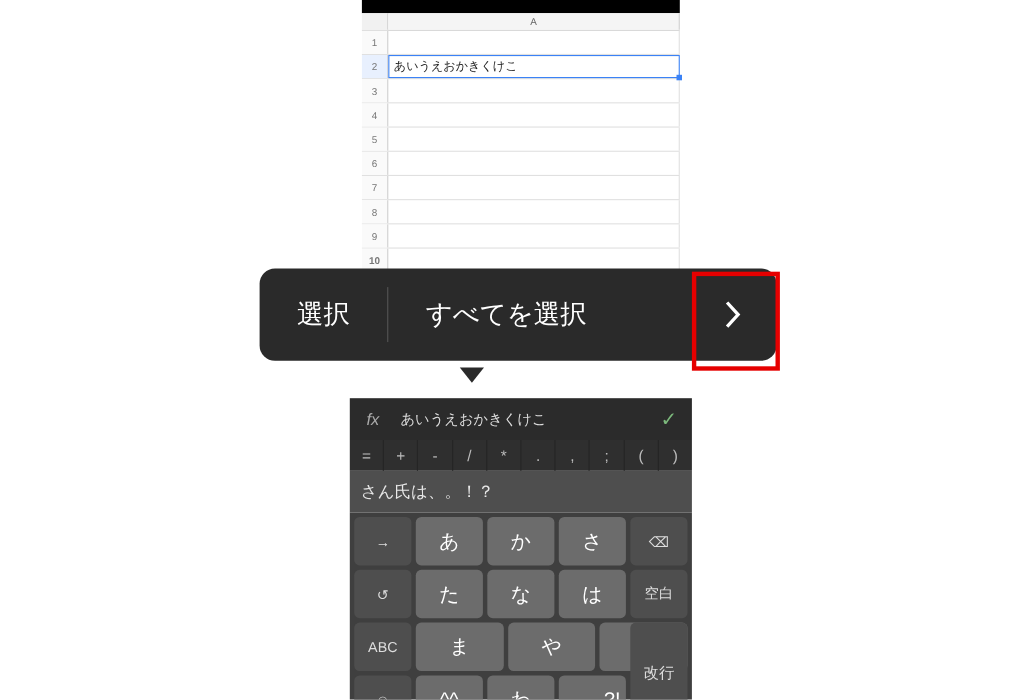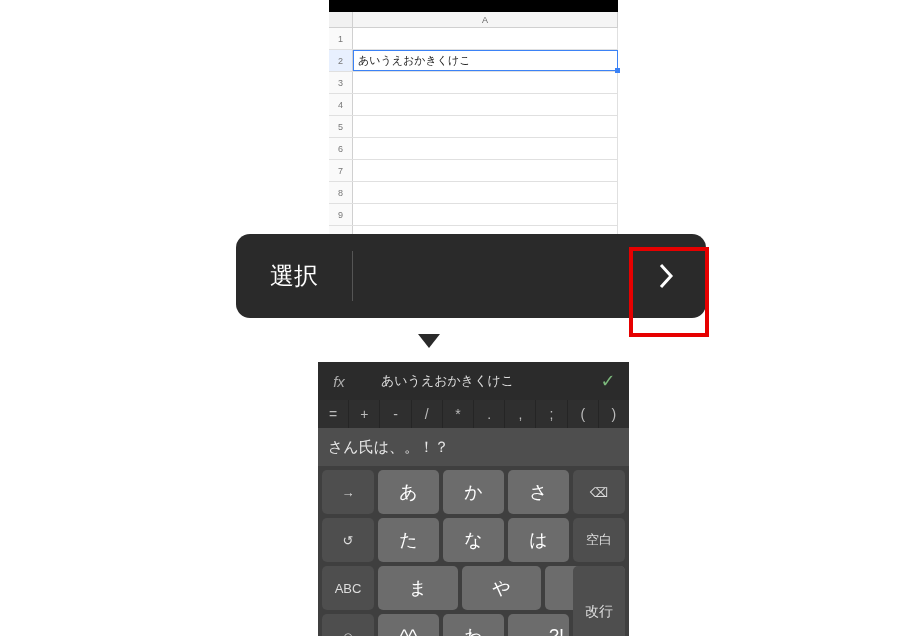--- a/index.html
+++ b/index.html
@@ -14,31 +14,31 @@
   .colhdr-cell { flex: 1; background: #f5f5f5; border-right: 1px solid #d0d0d0; font-size: 9px; color: #666; display:flex; align-items:center; justify-content:center; }
   .row { display: flex; height: 22px; border-bottom: 1px solid #e0e0e0; }
   .row.last { border-bottom: none; font-weight: bold; }
   .rownum { width: 24px; background: #fafafa; border-right:1px solid #d0d0d0; font-size:9px; color:#777; display:flex; align-items:center; justify-content:center; }
   .cell { flex:1; border-right:1px solid #e0e0e0; font-size:11px; color:#222; display:flex; align-items:center; padding:0 4px; }
   .row.selected .rownum { background:#e8f0fe; }
   .row.selected .cell { border:1px solid #3b82f6; position:relative; }
   .row.selected .cell::after { content:""; position:absolute; right:-3px; bottom:-3px; width:5px; height:5px; background:#3b82f6; }
 
   
-  .ctx { position:absolute; left:236px; top:234px; width:470px; height:84px; background:#2a2a2a; border-radius:14px; display:flex; align-items:center; color:#fff; font-size:24px; }
+  .ctx { position:absolute; left:236px; top:244px; width:470px; height:84px; background:#2a2a2a; border-radius:14px; display:flex; align-items:center; color:#fff; font-size:24px; }
   .ctx-item { padding:0 34px; height:100%; display:flex; align-items:center; justify-content:center; }
   .ctx-sep { width:1px; height:50px; background:#555; }
   .ctx-more { width:74px; height:78px; margin-left:auto; margin-right:3px; display:flex; align-items:center; justify-content:center; }
   .ctx-more svg { width:20px; height:30px; stroke:#fff; stroke-width:3; fill:none; }
   .ctx-highlight { position:absolute; left:629px; top:247px; width:80px; height:90px; border:4px solid #e60000; pointer-events:none; }
   .ctx-tail { position:absolute; left:418px; top:334px; width:0; height:0; border-left:11px solid transparent; border-right:11px solid transparent; border-top:14px solid #2a2a2a; }
 
   
   .kbarea { position:absolute; left:318px; top:362px; width:311px; }
-  .fbar { height:38px; background:#2b2b2b; display:flex; align-items:center; color:#ddd; font-size:13px;gap:17px; }
+  .fbar { height:38px; background:#2b2b2b; display:flex; align-items:center; color:#ddd; font-size:13px; }
   .fbar .fx { width:42px; display:flex; align-items:center; justify-content:center; font-style:italic; color:#aaa; font-size:15px; }
   .fbar .ftxt { flex:1; padding:0 4px; }
   .fbar .fchk { width:42px; display:flex; align-items:center; justify-content:center; font-size:18px; color:#7cb97c; }
   .symrow { height:28px; background:#2f2f2f; display:flex; }
   .symrow .sym { flex:1; display:flex; align-items:center; justify-content:center; color:#bbb; font-size:14px; border-right:1px solid #252525; }
   .symrow .sym:last-child { border-right:none; }
 
   
   .sugrow { height:38px; background:#4e4e4e; display:flex; align-items:center; padding:0 10px; gap:0; }
   .sugrow .sug { color:#e8e8e8; font-size:15px; }
@@ -106,20 +106,21 @@
         <div class="row last">
           <div class="rownum">10</div>
           <div class="cell"></div>
         </div>
       </div>
   </div>
 
   <div class="ctx">
     <div class="ctx-item">選択</div>
     <div class="ctx-sep"></div>
+    <div class="ctx-item">すべてを選択</div>
     <div class="ctx-more">
       <svg viewBox="0 0 20 30">
           <polyline points="5,4 15,15 5,26"></polyline>
         </svg>
     </div>
   </div>
   <div class="ctx-tail"></div>
   <div class="ctx-highlight"></div>
 
   <div class="kbarea">

